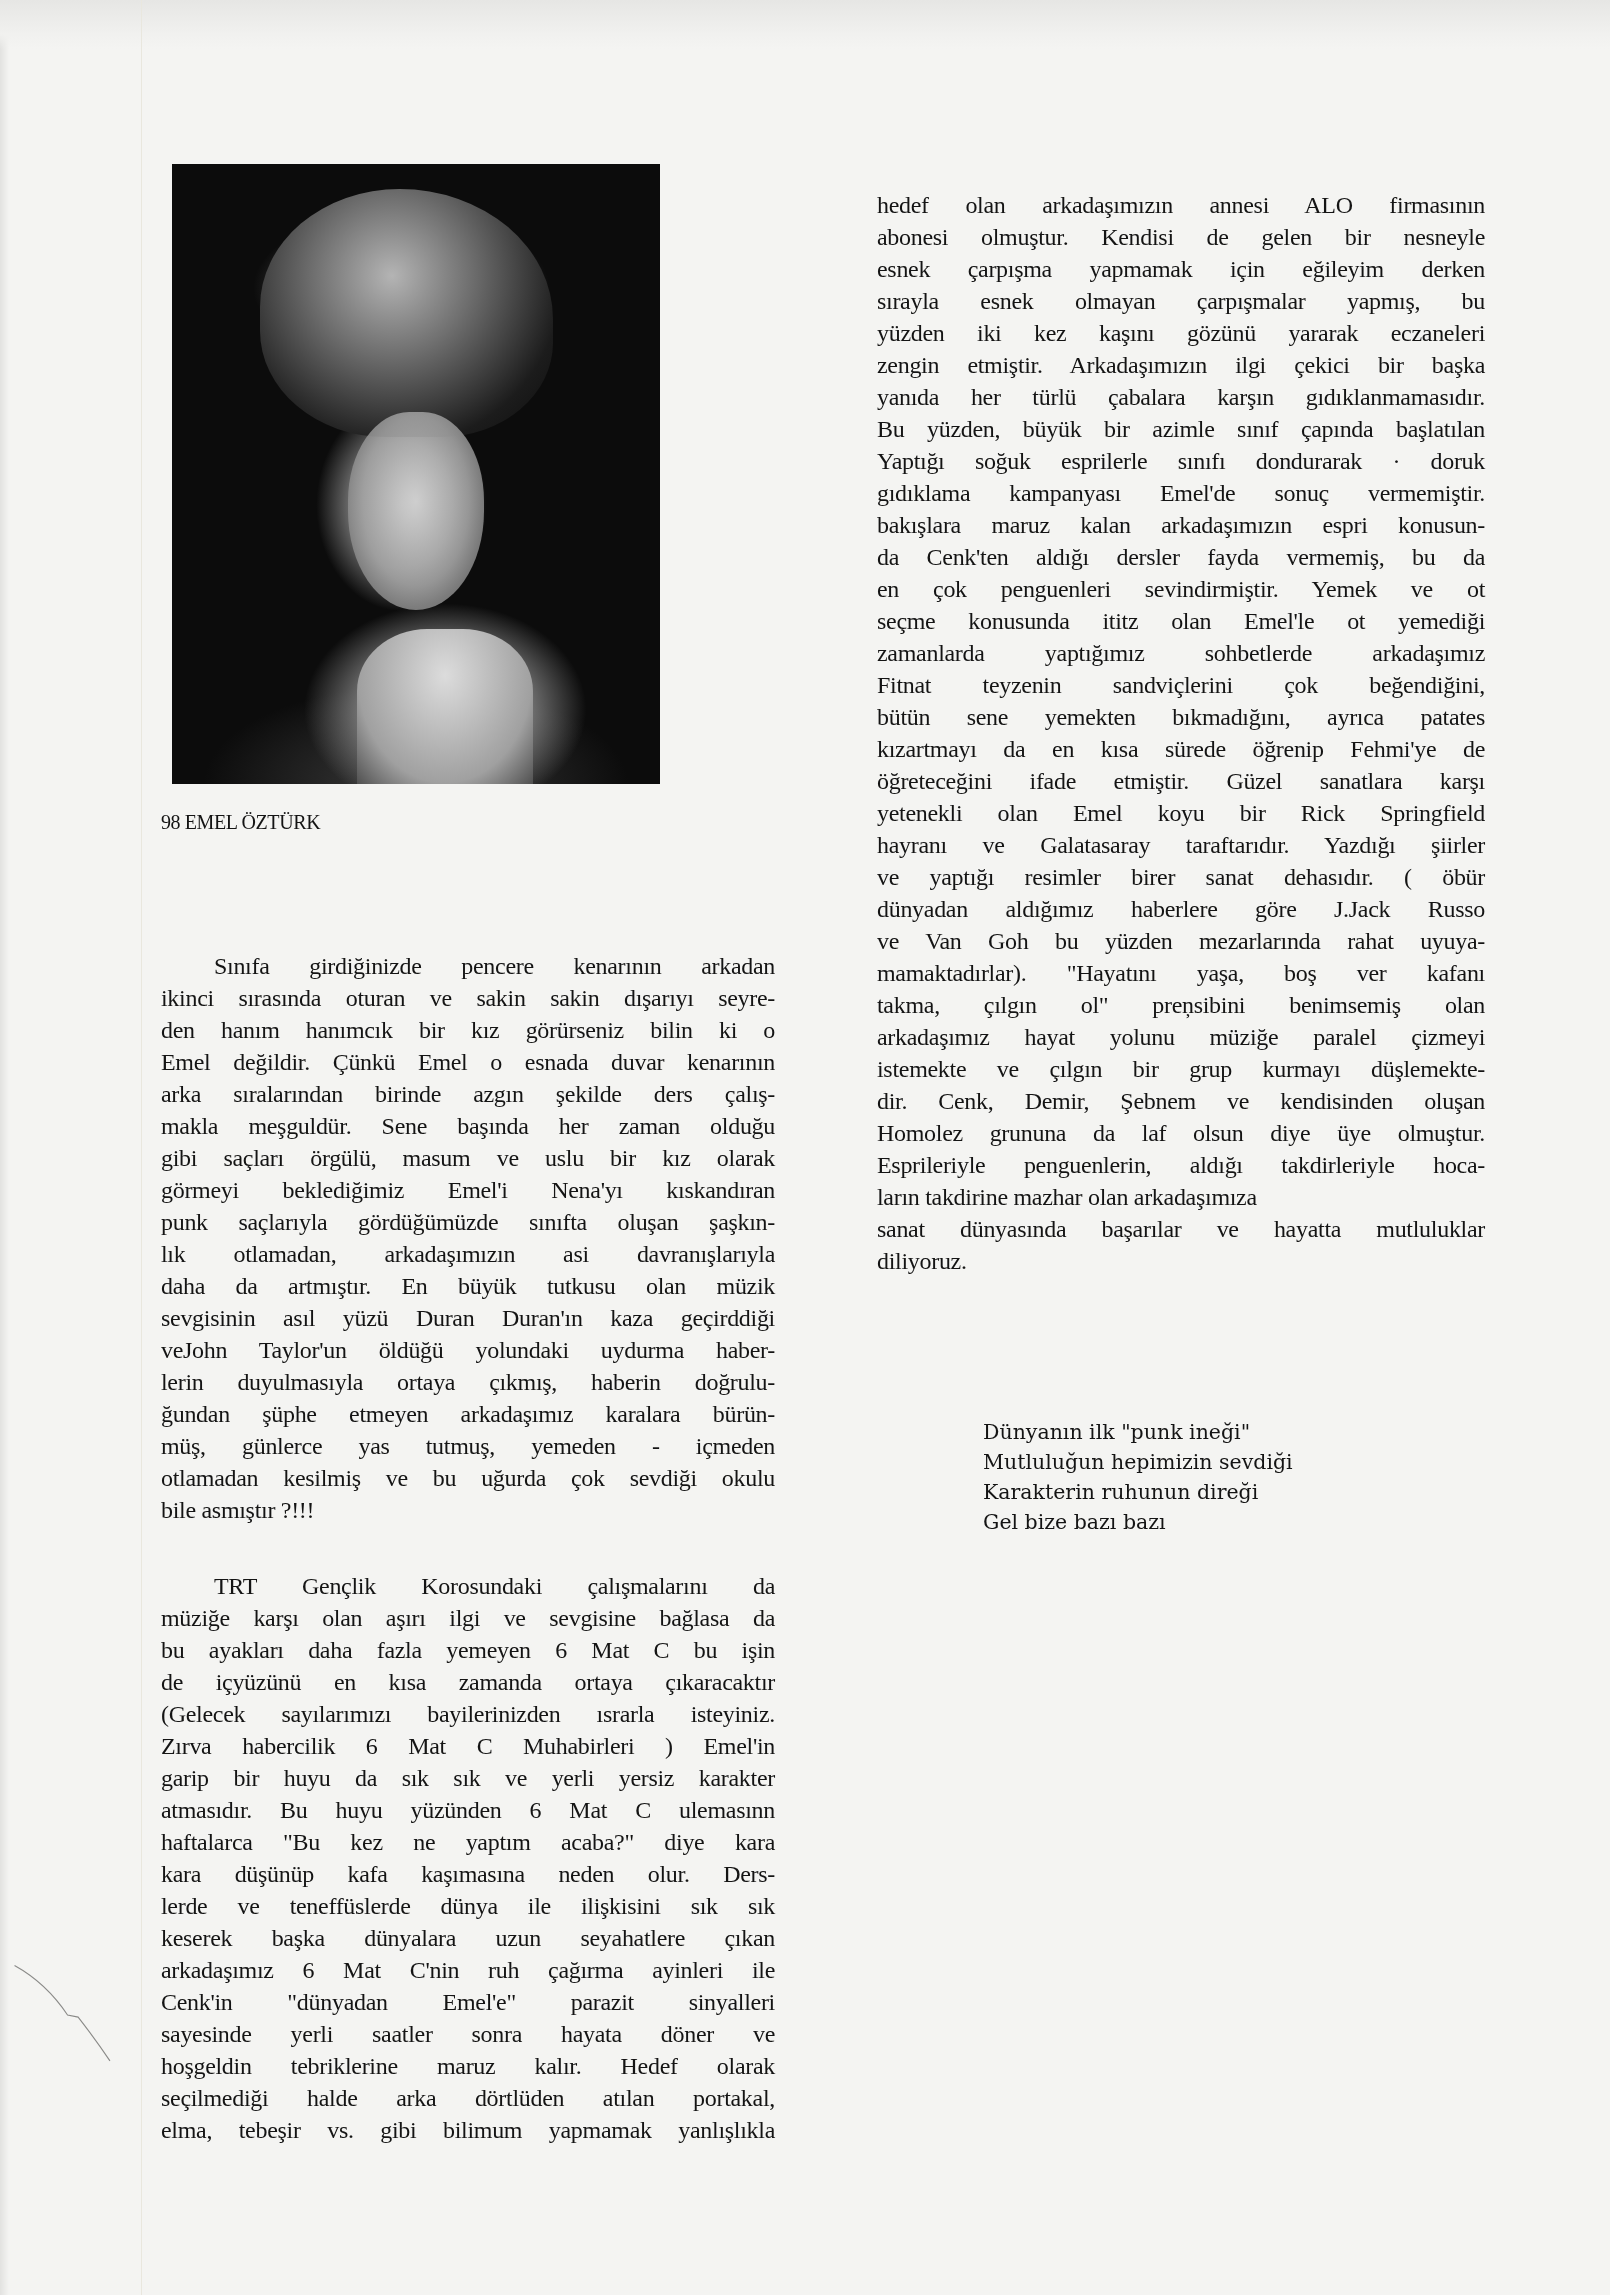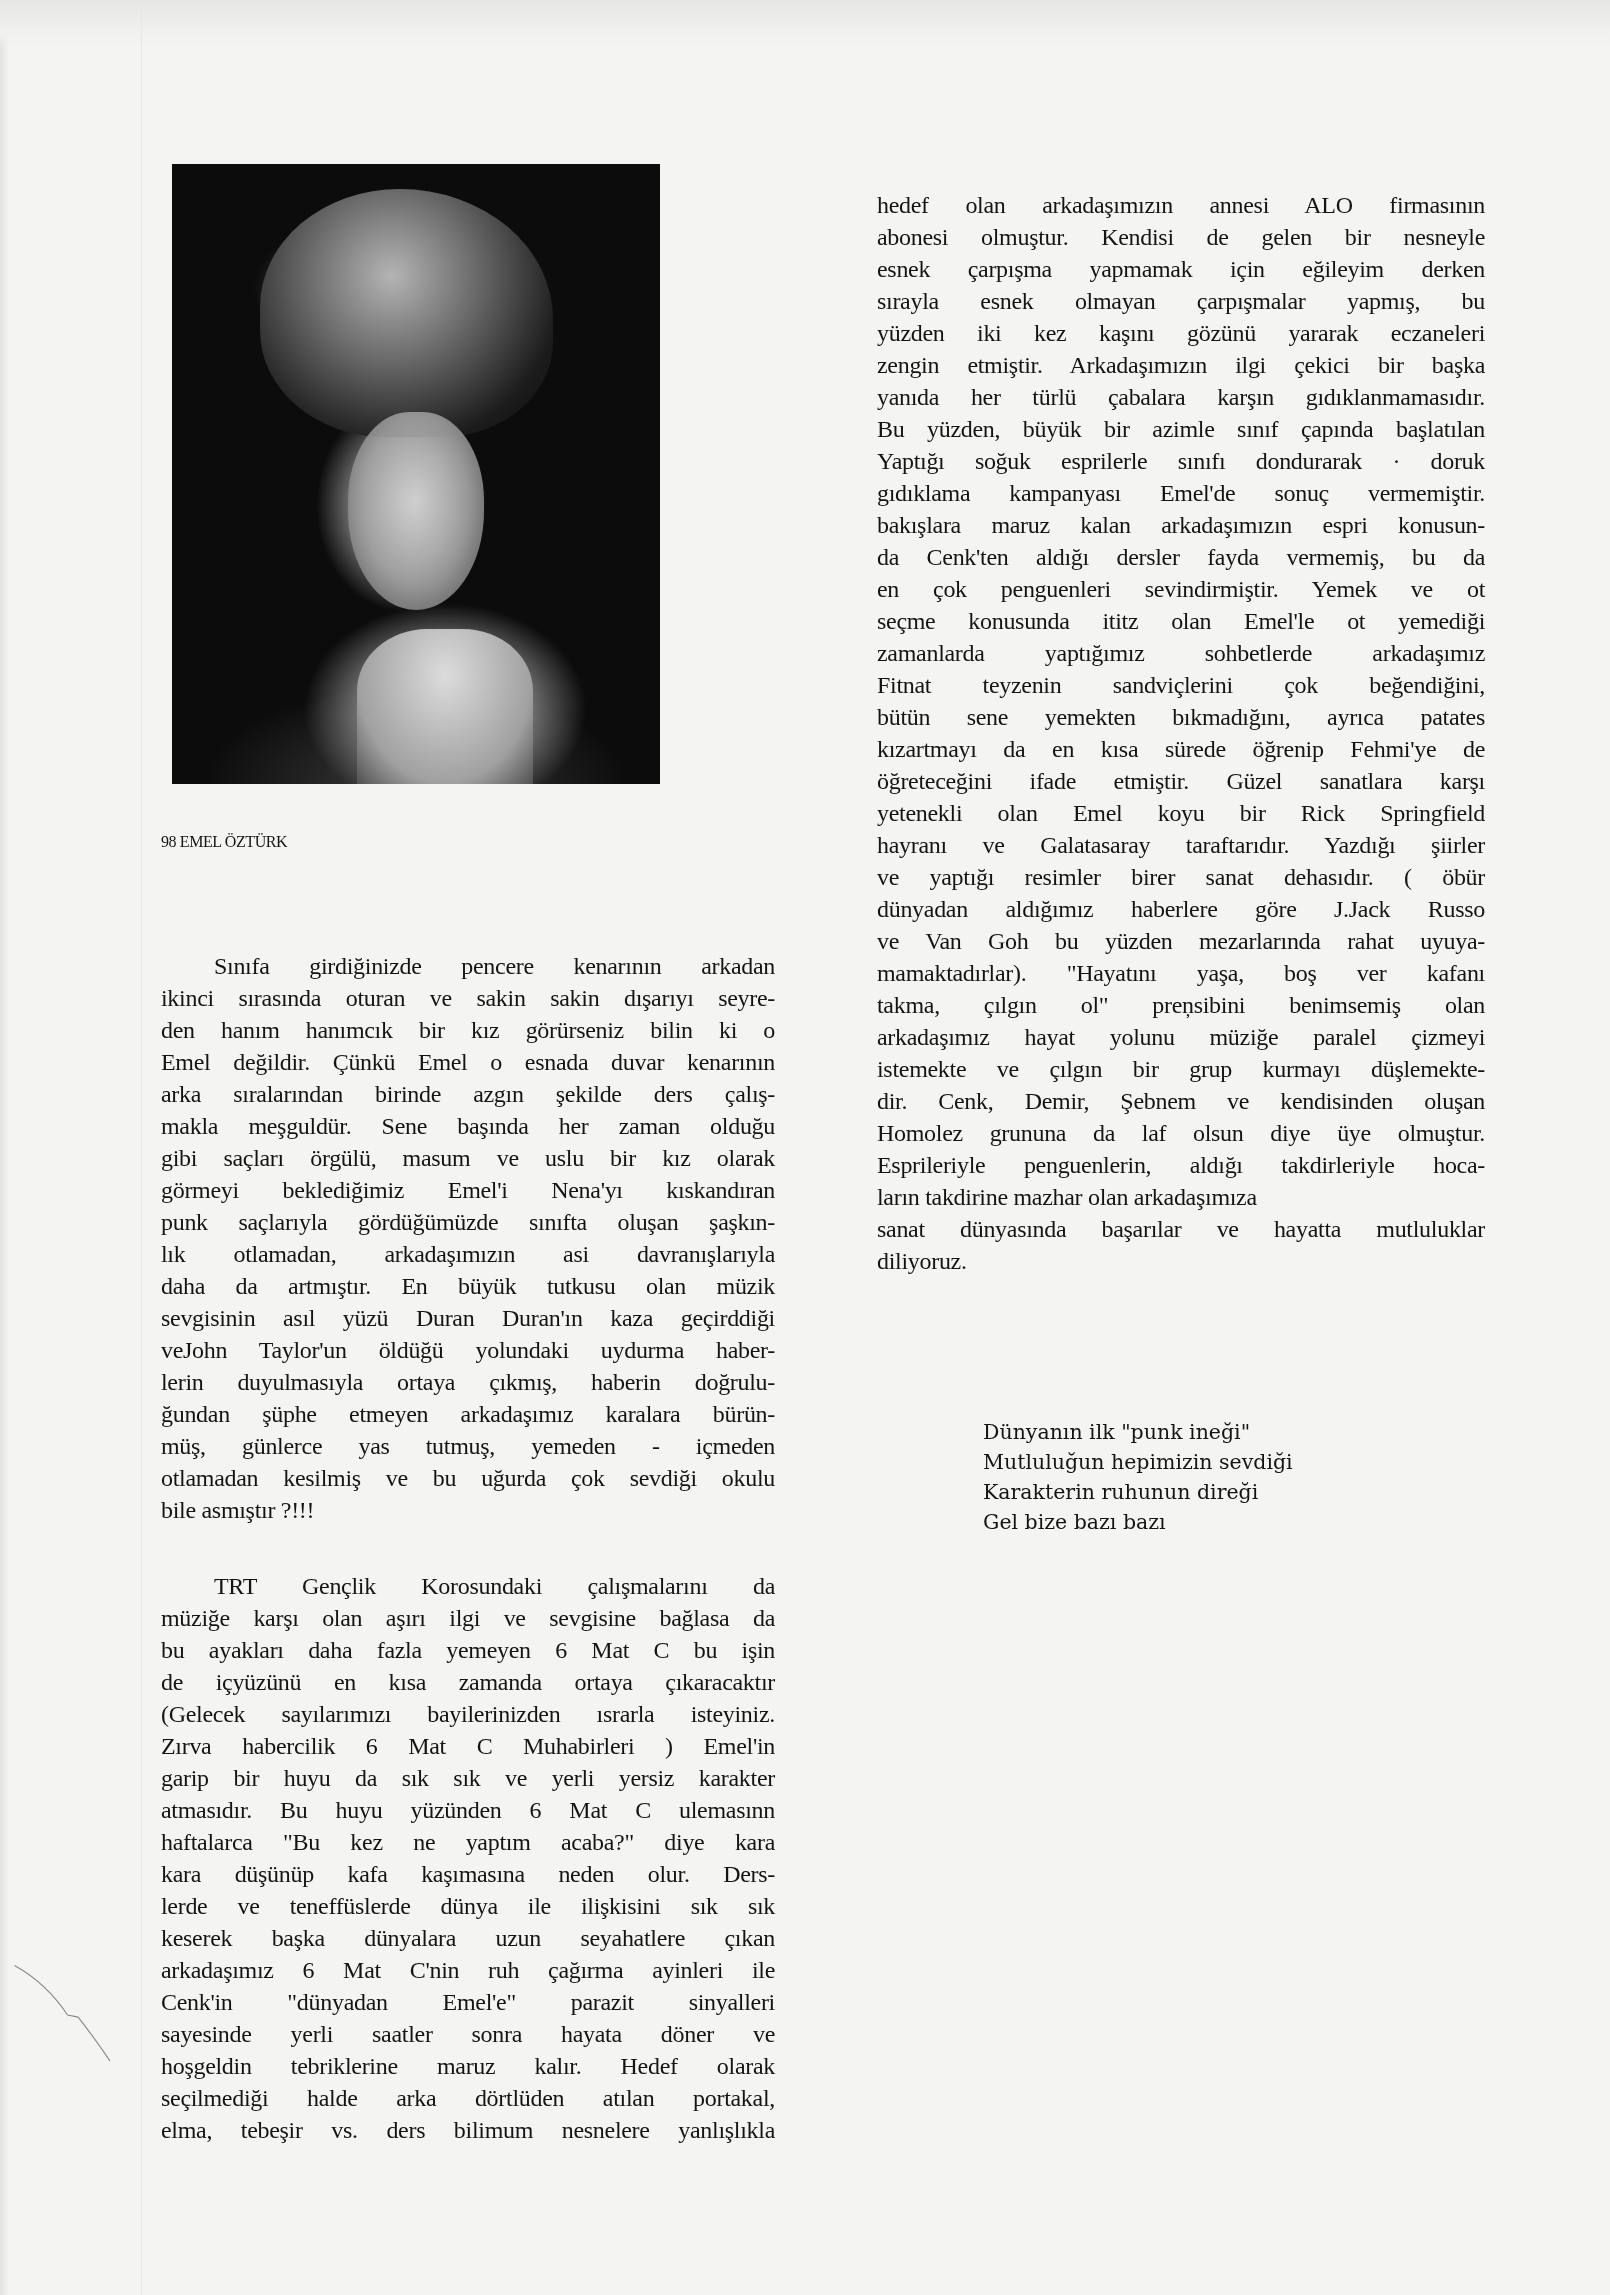--- a/index.html
+++ b/index.html
@@ -61,22 +61,22 @@
   }
   .photo-collar {
     position: absolute;
     left: 38%; top: 75%;
     width: 36%; height: 25%;
     border-radius: 40% 40% 0 0;
     background: radial-gradient(ellipse at 50% 30%, #dcdcdc 0%, #a0a0a0 70%, #505050 100%);
   }
   .heading {
     position: absolute;
-    left: 161px; top: 833px;
-    font-size: 16px;
+    left: 161px; top: 811px;
+    font-size: 20px;
     letter-spacing: -0.4px;
     white-space: nowrap;
   }
   .col {
     position: absolute;
     font-size: 24px;
     line-height: 32px;
     text-align: justify;
     text-align-last: justify;
   }
@@ -168,21 +168,21 @@
     <span class="line">atmasıdır. Bu huyu yüzünden 6 Mat C ulemasınn</span>
     <span class="line">haftalarca "Bu kez ne yaptım acaba?" diye kara</span>
     <span class="line">kara düşünüp kafa kaşımasına neden olur. Ders-</span>
     <span class="line">lerde ve teneffüslerde dünya ile ilişkisini sık sık</span>
     <span class="line">keserek başka dünyalara uzun seyahatlere çıkan</span>
     <span class="line">arkadaşımız 6 Mat C'nin ruh çağırma ayinleri ile</span>
     <span class="line">Cenk'in "dünyadan Emel'e" parazit sinyalleri</span>
     <span class="line">sayesinde yerli saatler sonra hayata döner ve</span>
     <span class="line">hoşgeldin tebriklerine maruz kalır. Hedef olarak</span>
     <span class="line">seçilmediği halde arka dörtlüden atılan portakal,</span>
-    <span class="line">elma, tebeşir vs. ders bilimum nesnelere yanlışlıkla</span>
+    <span class="line">elma, tebeşir vs. gibi bilimum yapmamak yanlışlıkla</span>
   </div>
 <div class="col col-right" id="col-right">
     <span class="line">hedef olan arkadaşımızın annesi ALO firmasının</span>
     <span class="line">abonesi olmuştur. Kendisi de gelen bir nesneyle</span>
     <span class="line">esnek çarpışma yapmamak için eğileyim derken</span>
     <span class="line">sırayla esnek olmayan çarpışmalar yapmış, bu</span>
     <span class="line">yüzden iki kez kaşını gözünü yararak eczaneleri</span>
     <span class="line">zengin etmiştir. Arkadaşımızın ilgi çekici bir başka</span>
     <span class="line">yanıda her türlü çabalara karşın gıdıklanmamasıdır.</span>
     <span class="line">Bu yüzden, büyük bir azimle sınıf çapında başlatılan</span>

